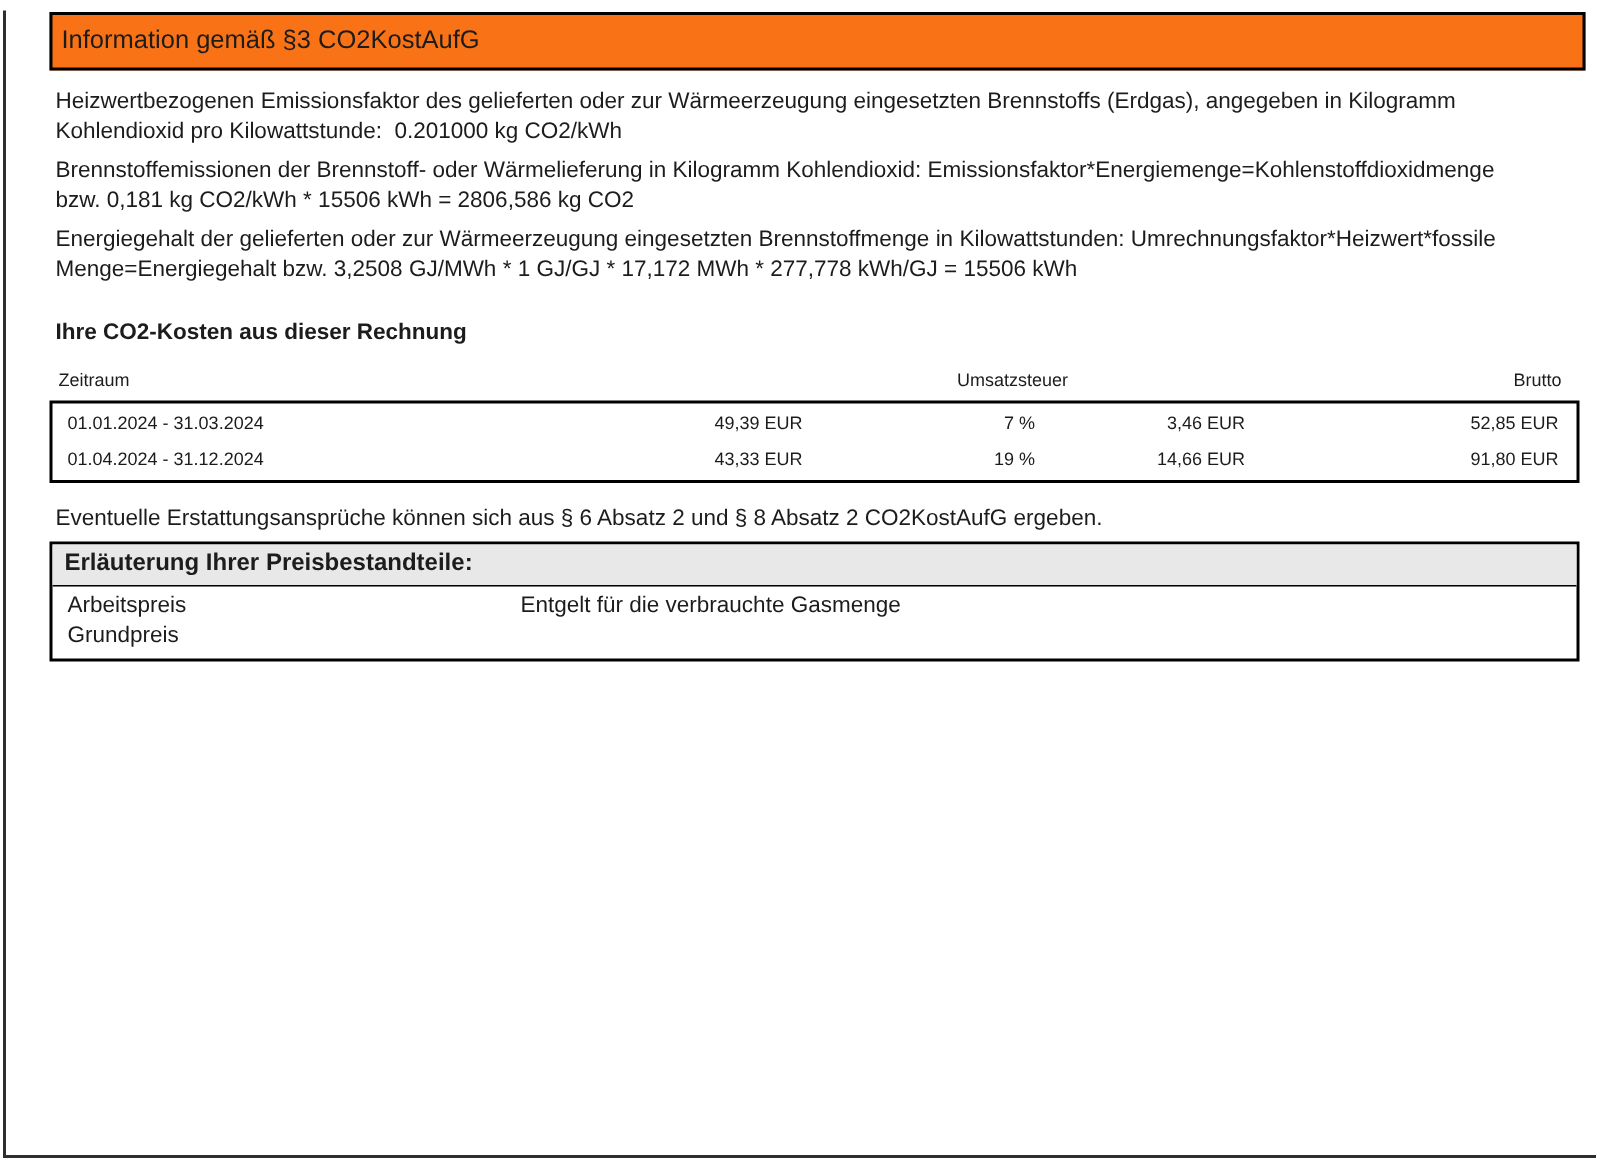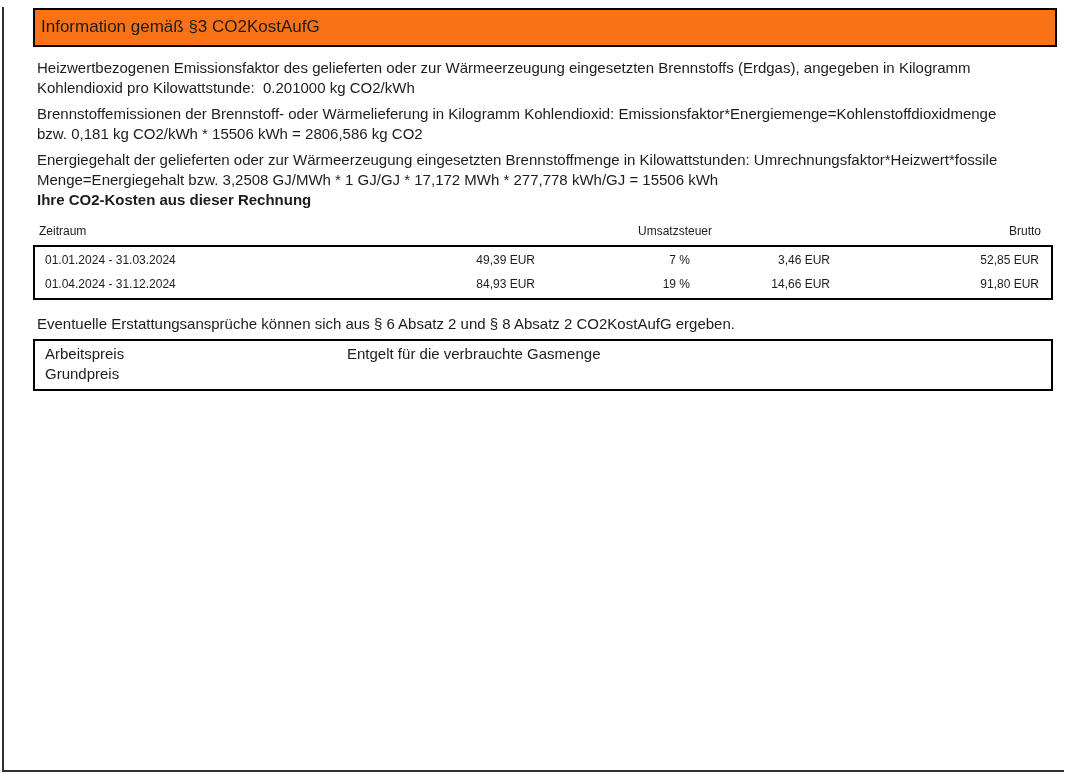--- a/index.html
+++ b/index.html
@@ -55,21 +55,21 @@
   }
   .para .line {
     font-size: 15px;
     line-height: 20px;
     white-space: pre;
   }
 
   .section-heading {
     font-size: 15px;
     font-weight: bold;
-    margin: 1px 0 14px 4px;
+    margin: 23px 0 14px 4px;
     line-height: 18px;
   }
 
   
   .cost-grid {
     display: grid;
     grid-template-columns: 300px 200px 155px 140px 1fr;
     font-size: 12px;
   }
   .cost-grid .c-left   { text-align: left;  padding-left: 10px; }
@@ -163,30 +163,31 @@
   <div class="cost-body">
     <div class="cost-grid">
       <div class="c-left">01.01.2024 - 31.03.2024</div>
       <div class="c-right">49,39 EUR</div>
       <div class="c-right">7 %</div>
       <div class="c-right">3,46 EUR</div>
       <div class="c-last">52,85 EUR</div>
     </div>
     <div class="cost-grid">
       <div class="c-left">01.04.2024 - 31.12.2024</div>
-      <div class="c-right">84,93 EUR</div>
+      <div class="c-right">43,33 EUR</div>
       <div class="c-right">19 %</div>
       <div class="c-right">14,66 EUR</div>
       <div class="c-last">91,80 EUR</div>
     </div>
   </div>
 
   <div class="note">Eventuelle Erstattungsansprüche können sich aus § 6 Absatz 2 und § 8 Absatz 2 CO2KostAufG ergeben.</div>
 
   <div class="explain-box">
+    <div class="explain-head">Erläuterung Ihrer Preisbestandteile:</div>
     <div class="explain-body">
       <div class="explain-row">
         <div class="term">Arbeitspreis</div>
         <div class="definition">Entgelt für die verbrauchte Gasmenge</div>
       </div>
       <div class="explain-row">
         <div class="term">Grundpreis</div>
       </div>
     </div>
   </div>

